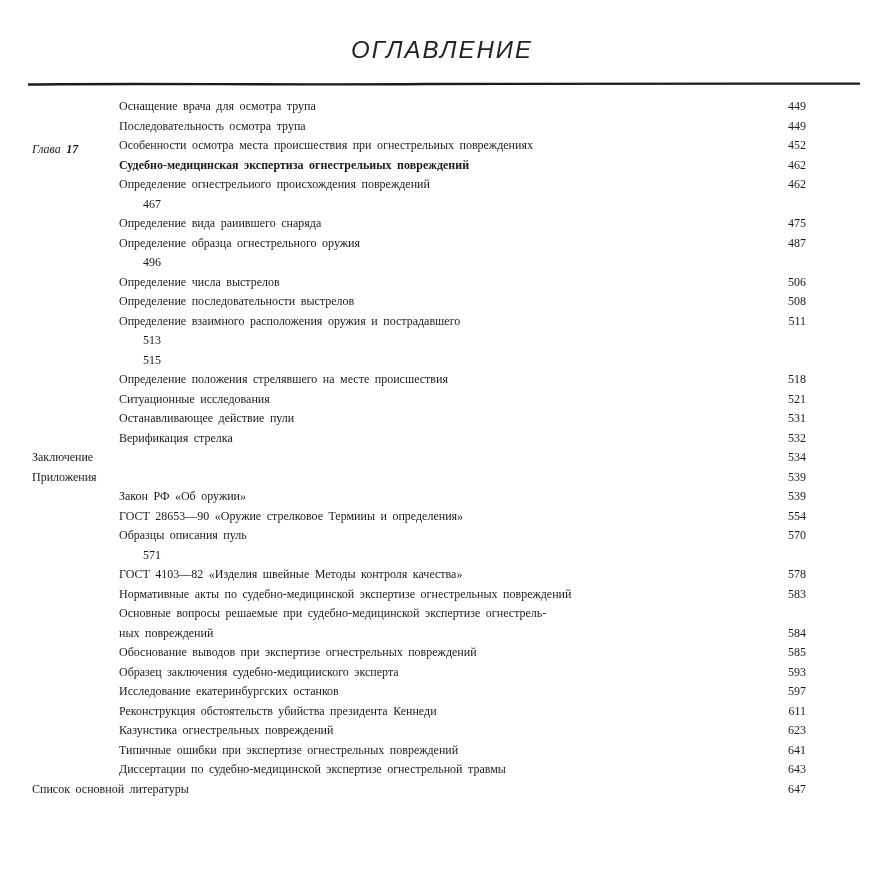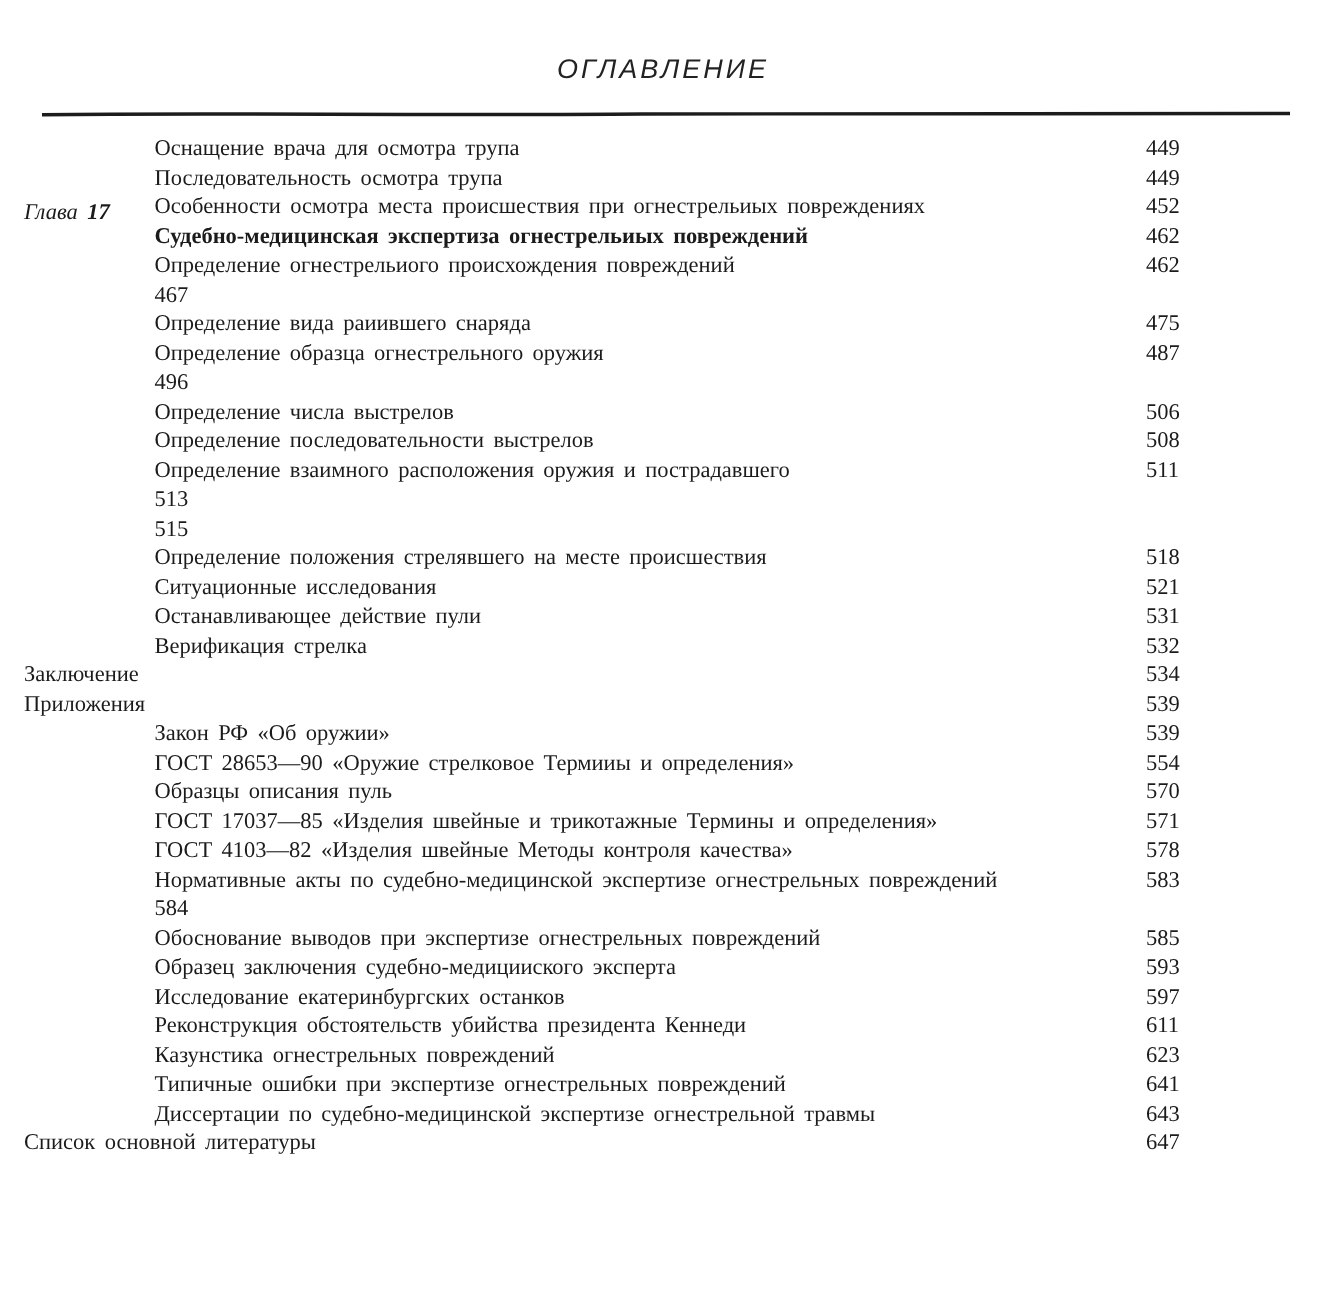--- a/index.html
+++ b/index.html
@@ -14,52 +14,53 @@
     background: #ffffff;
     color: #1b1b1b;
     font-family: "Liberation Serif", serif;
     overflow: hidden;
   }
   .header-title {
     margin-top: 36px;
     text-align: center;
     font-family: "Liberation Sans", sans-serif;
     font-style: italic;
-    font-size: 18px;
+    font-size: 24px;
     font-weight: 500;
     letter-spacing: 2px;
     color: #222;
   }
   .header-rule {
     margin: 9px 24px 0 28px;
     height: 6px;
   }
   .toc-list {
-    margin: 18px 78px 0 16px; 
-    font-size: 15px;
+    margin: 18px 78px 0 32px; 
+    font-size: 12px;
     line-height: 19.5px;
     word-spacing: 2.5px;
   }
   .toc-row {
     position: relative;
     display: flex;
     align-items: flex-end;
   }
   .toc-row.indent1 { padding-left: 87px; }
   .toc-row.bold .label { font-weight: bold; }
   .label {
     flex: 1;
     padding-right: 14px;
   }
   .label .ln {
     display: block;
     white-space: nowrap;
   }
   .page-num {
     width: 42px;
+    text-align: right;
     white-space: nowrap;
     word-spacing: 0;
   }
   .prefix {
     position: absolute;
     left: 0;
     bottom: 16px;
     white-space: nowrap;
     font-style: italic;
   }
@@ -199,38 +200,39 @@
         </span>
         <span class="page-num">554</span>
       </div>
       <div class="toc-row indent1">
         <span class="label">
           <span class="ln">Образцы описания пуль</span>
         </span>
         <span class="page-num">570</span>
       </div>
       <div class="toc-row indent1">
-        <span class="label">
-          <span class="ln">ГОСТ 17037—85 «Изделия швейные и трикотажные  Термины и определения»</span>
-        </span>
         <span class="page-num">571</span>
       </div>
       <div class="toc-row indent1">
         <span class="label">
           <span class="ln">ГОСТ 4103—82 «Изделия швейные  Методы контроля качества»</span>
         </span>
         <span class="page-num">578</span>
       </div>
       <div class="toc-row indent1">
         <span class="label">
           <span class="ln">Нормативные акты по судебно-медицинской экспертизе огнестрельных повреждений</span>
         </span>
         <span class="page-num">583</span>
       </div>
       <div class="toc-row indent1">
+        <span class="label">
+          <span class="ln">Основные вопросы  решаемые при судебно-медицинской экспертизе огнестрель-</span>
+          <span class="ln">ных повреждений</span>
+        </span>
         <span class="page-num">584</span>
       </div>
       <div class="toc-row indent1">
         <span class="label">
           <span class="ln">Обоснование выводов при экспертизе огнестрельных повреждений</span>
         </span>
         <span class="page-num">585</span>
       </div>
       <div class="toc-row indent1">
         <span class="label">

